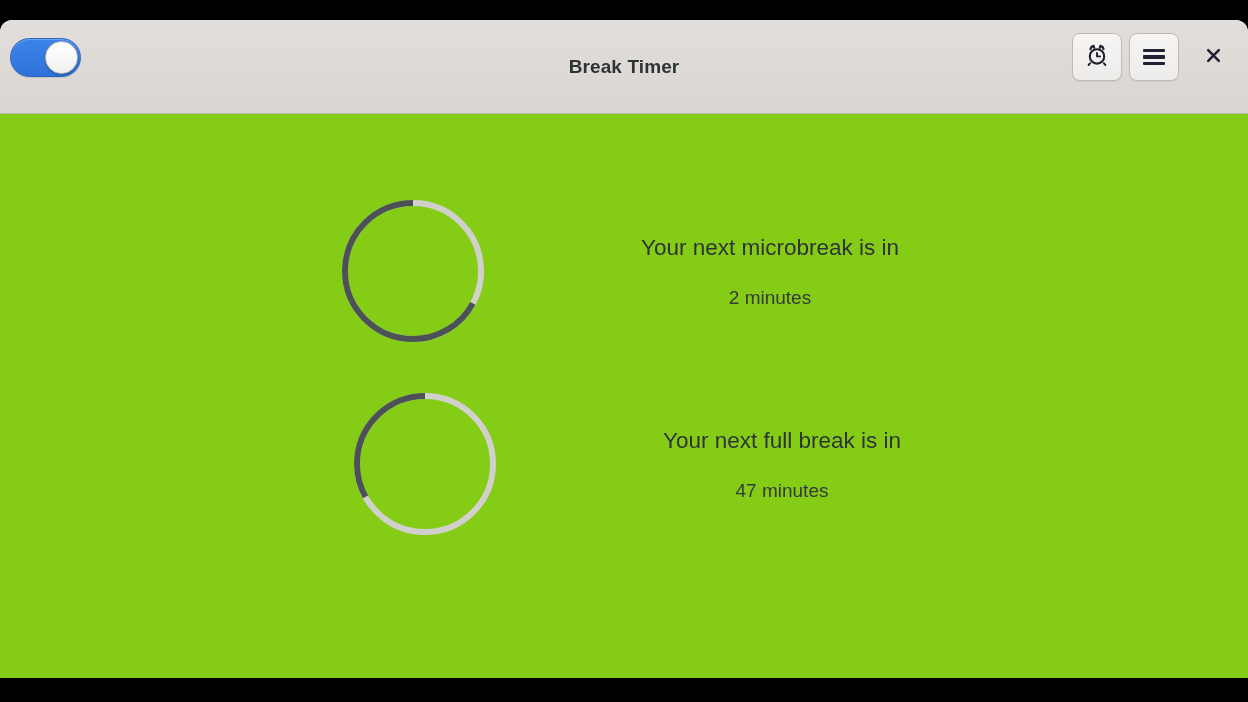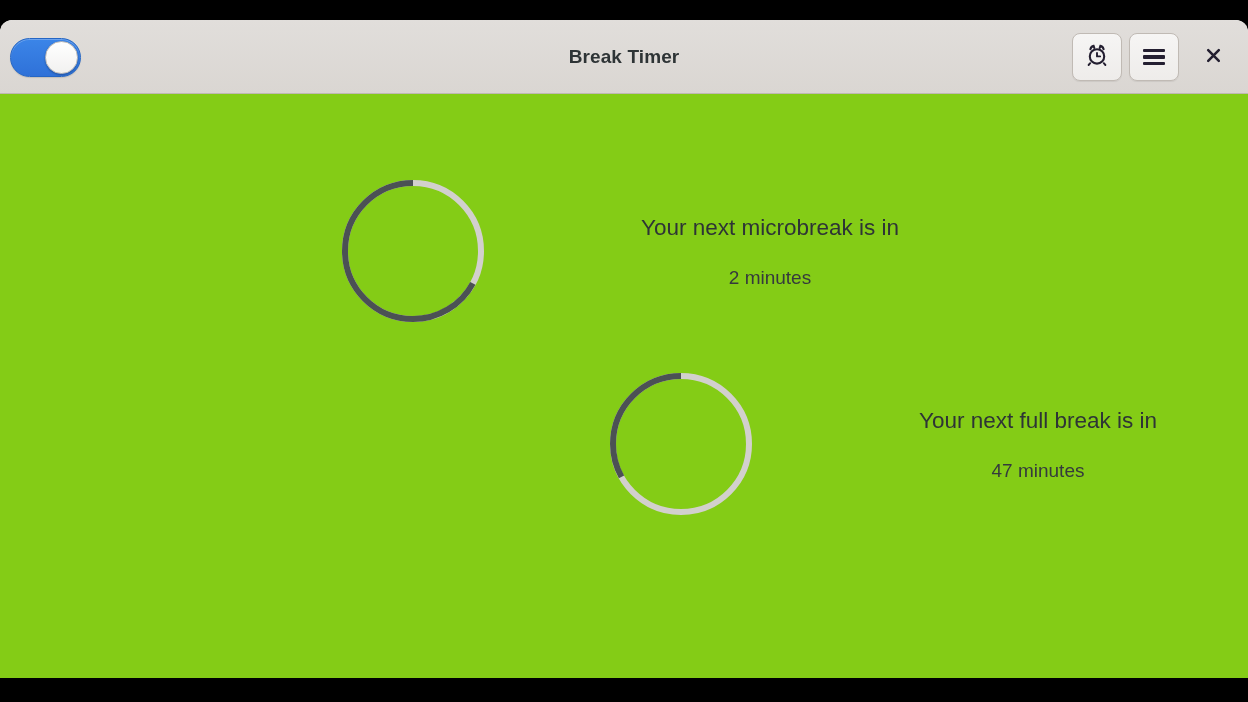--- a/index.html
+++ b/index.html
@@ -20,21 +20,21 @@
     height: 658px;
     background: #f6f5f4;
     border-top-left-radius: 12px;
     border-top-right-radius: 12px;
     overflow: hidden;
   }
 
   
   #headerbar {
     position: relative;
-    height: 74px;
+    height: 94px;
     background: linear-gradient(to bottom, #e1dedb 0%, #dad6d2 100%);
     border-bottom: 1px solid #bfb8b1;
     border-top-left-radius: 12px;
     border-top-right-radius: 12px;
     display: flex;
     align-items: center;
   }
 
   #window-title {
     position: absolute;
@@ -116,21 +116,21 @@
     height: 656px;
     background: #84cc16;
   }
 
   .timer-row {
     position: absolute;
     display: flex;
     align-items: center;
   }
   #row-micro { left: 0; right: 0; top: 82px; }
-  #row-full  { left: 12px; right: 0; top: 275px; justify-content: flex-end; }
+  #row-full  { left: 12px; right: 0; top: 275px; }
 
   .ring-wrap {
     width: 150px;
     height: 150px;
     margin-left: 338px;
     flex: 0 0 auto;
     position: relative;
   }
   .ring-wrap svg { display: block; }
 

